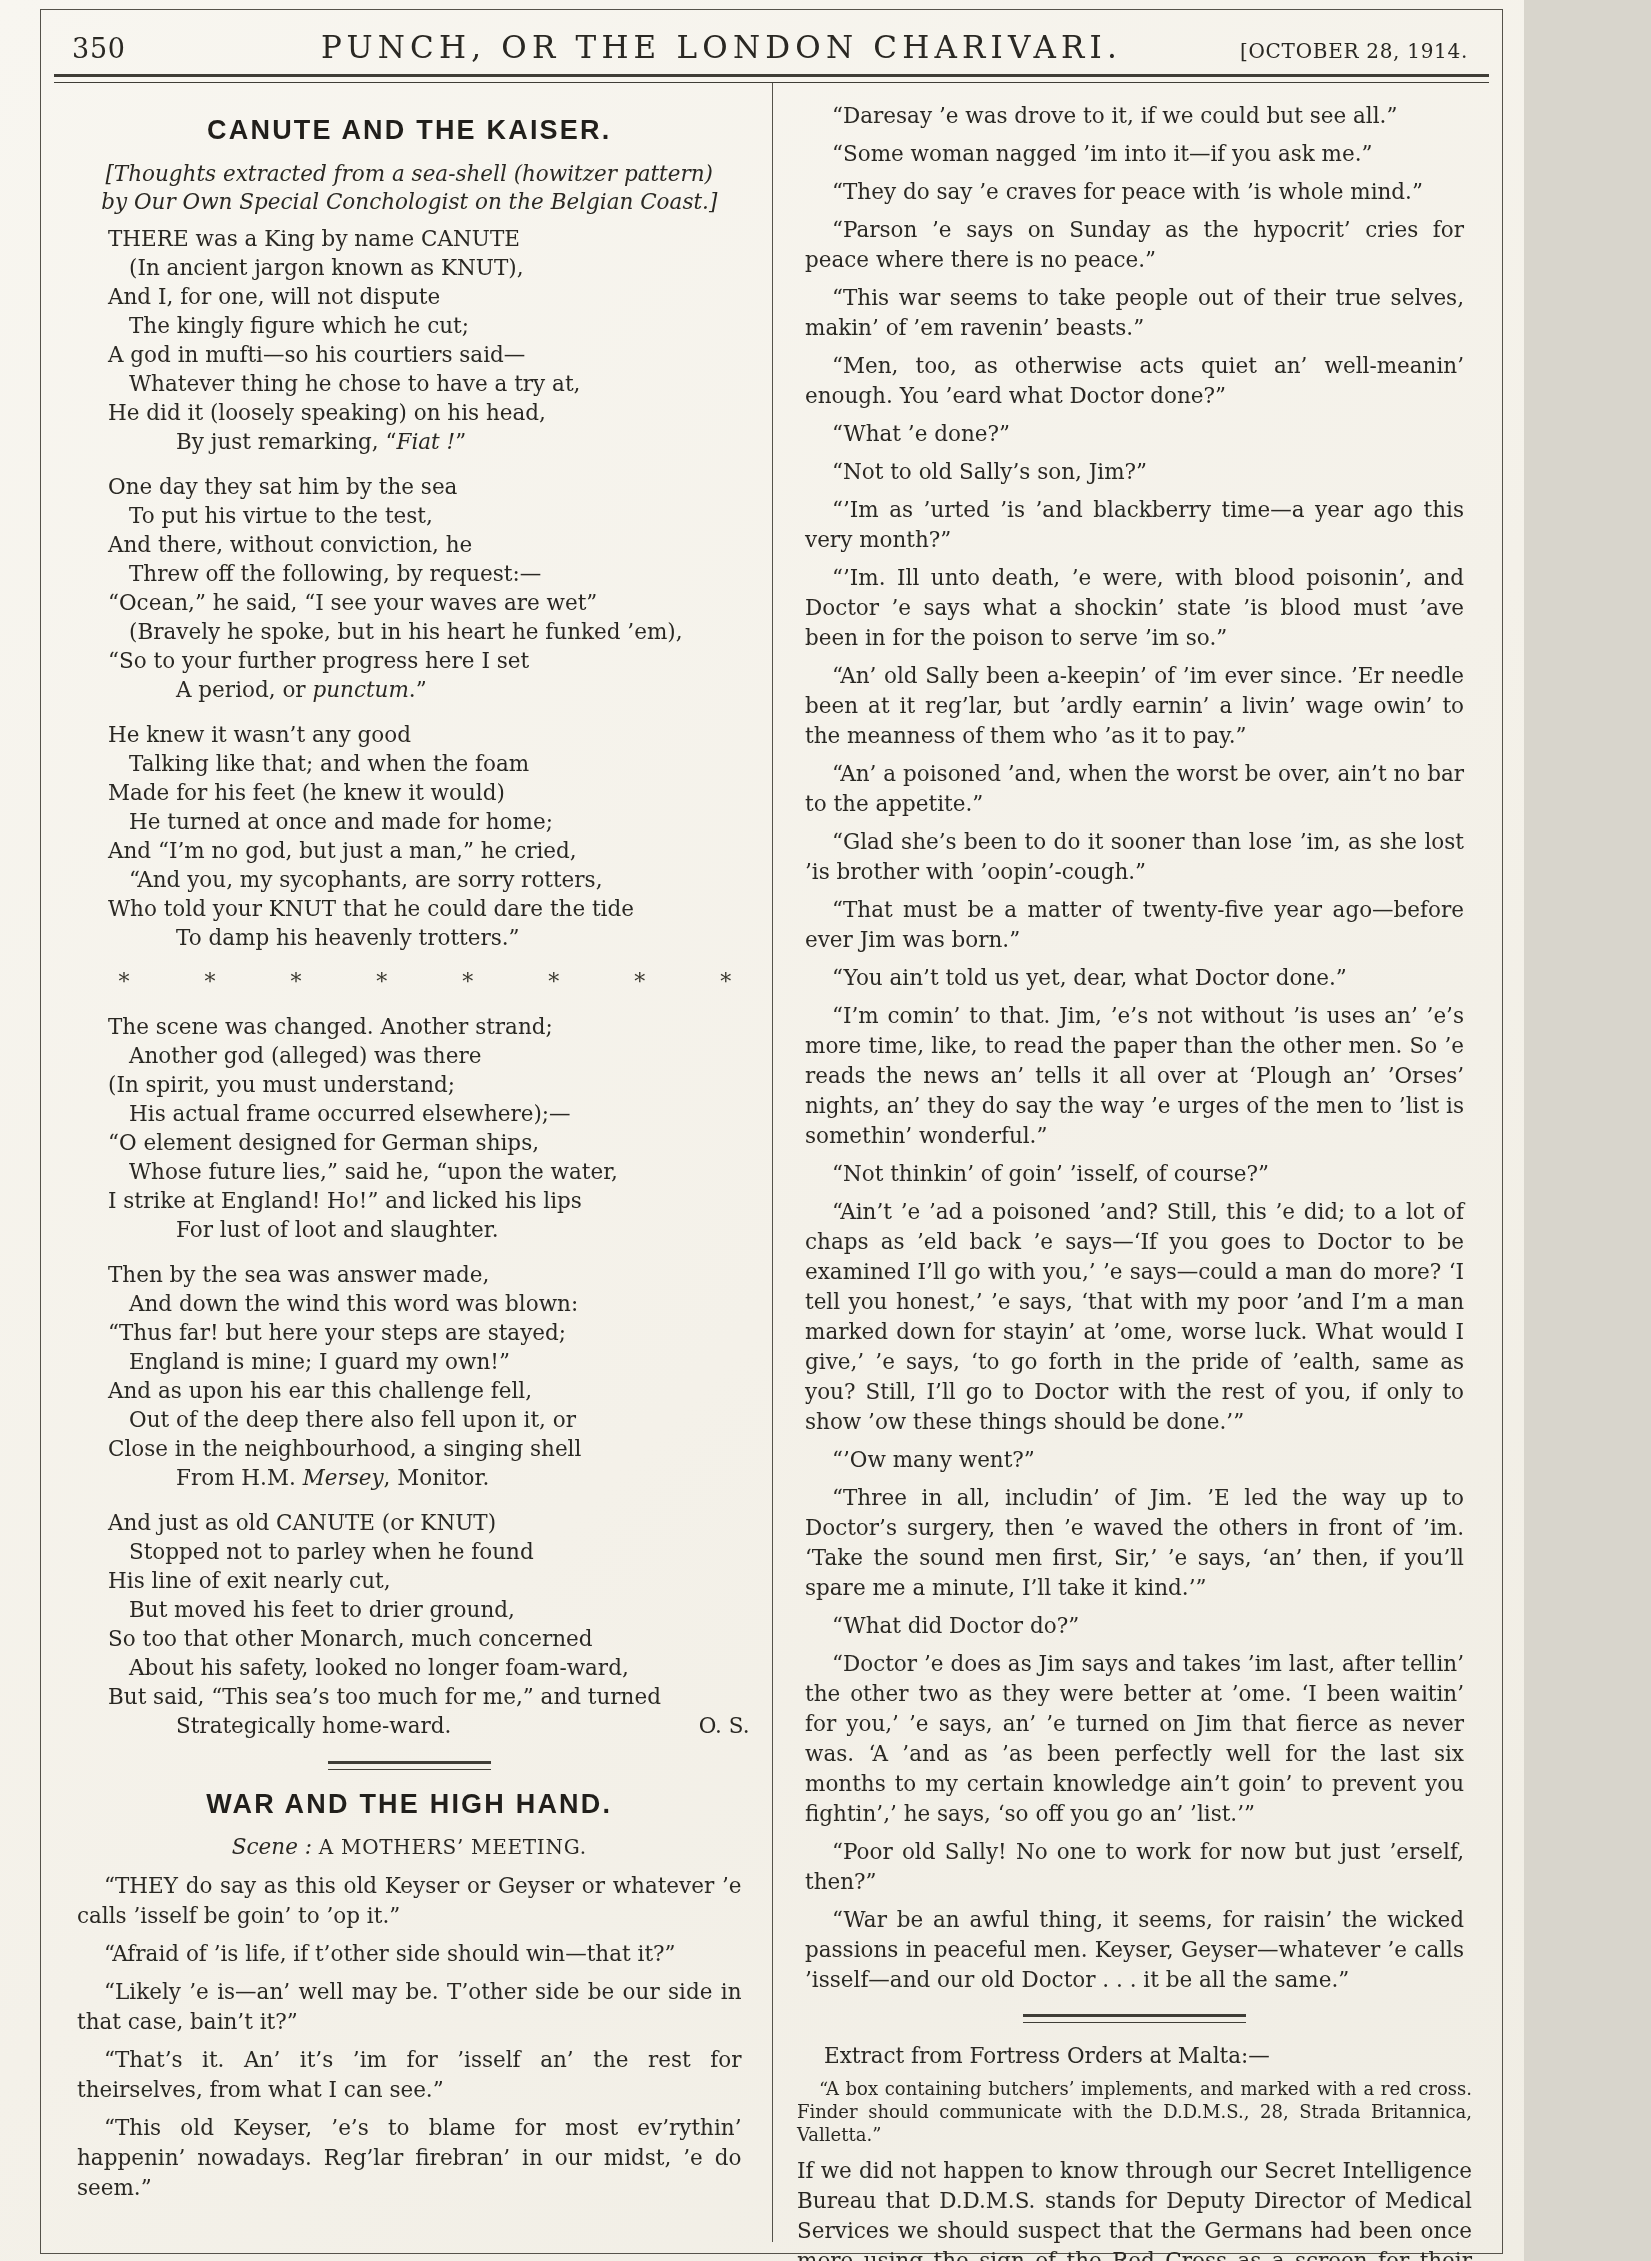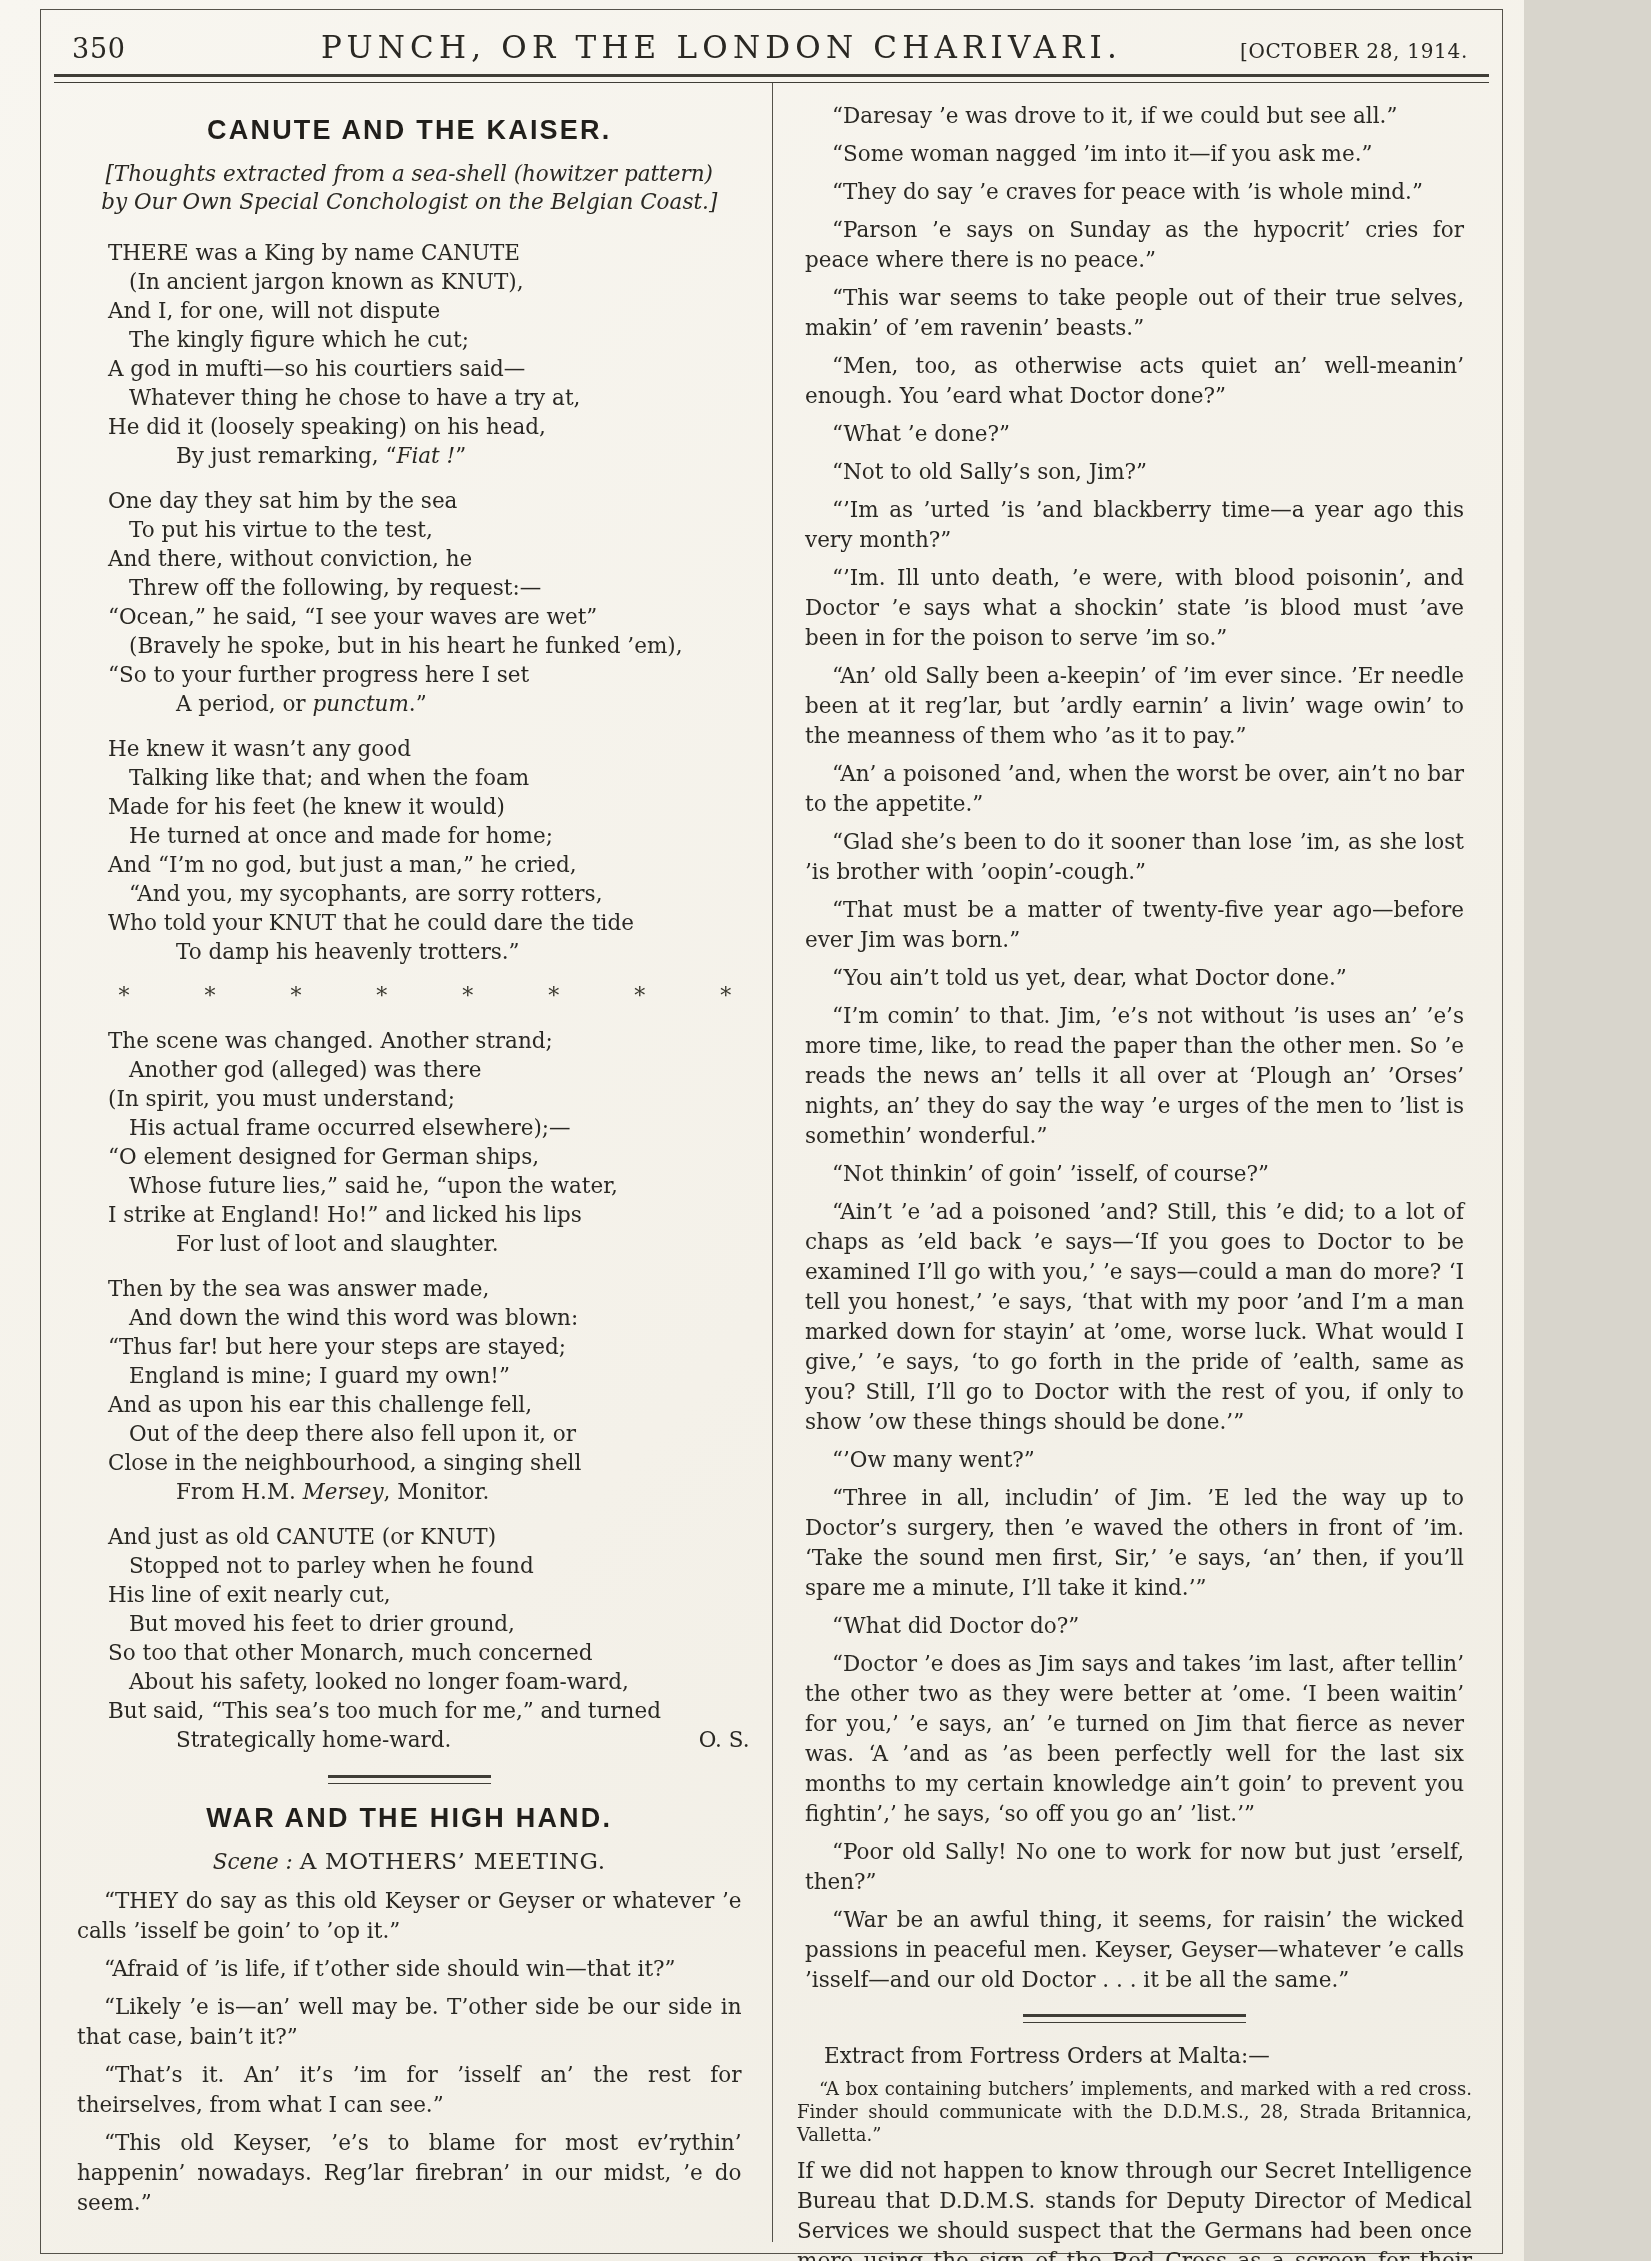--- a/index.html
+++ b/index.html
@@ -43,25 +43,25 @@
   .col-rule  { width: 1.5px; background: #55524a; }
   .col-right { flex: 1; padding: 10.4px 30px 0 24px; }
   
   .article-title {
     font-family: "Liberation Sans", sans-serif;
     font-size: 27px; font-weight: 700; letter-spacing: 2.2px;
     text-align: center; margin: 19.3px 0 13.4px 0; color: #211f1b;
   }
   .article-subtitle {
     font-style: italic; font-size: 21.5px; line-height: 28px;
-    text-align: center; margin: 0 22px 22px 22px;
+    text-align: center; margin: 0 22px 8px 22px;
   }
   .scene-line { text-align: center; font-size: 21.5px; margin: 0 0 12px 0; }
   .scene-label { font-style: italic; }
-  .scene-value { font-size: 23px; letter-spacing: 0.7px; }
+  .scene-value { font-size: 20px; letter-spacing: 0.7px; }
   
   .poem { margin-left: 39px; margin-right: 4.5px; font-size: 21.5px; }
   .stanza { margin-bottom: 16.3px; position: relative; }
   .poem-line { line-height: 29px; white-space: nowrap; position: relative; }
   .indent-0 { margin-left: 0; }
   .indent-1 { margin-left: 21px; }
   .indent-2 { margin-left: 68px; }
   .signature { position: absolute; right: -4.5px; }
   .asterisk-row {
     text-align: left; margin: 4.5px 0 18px 10.4px;

